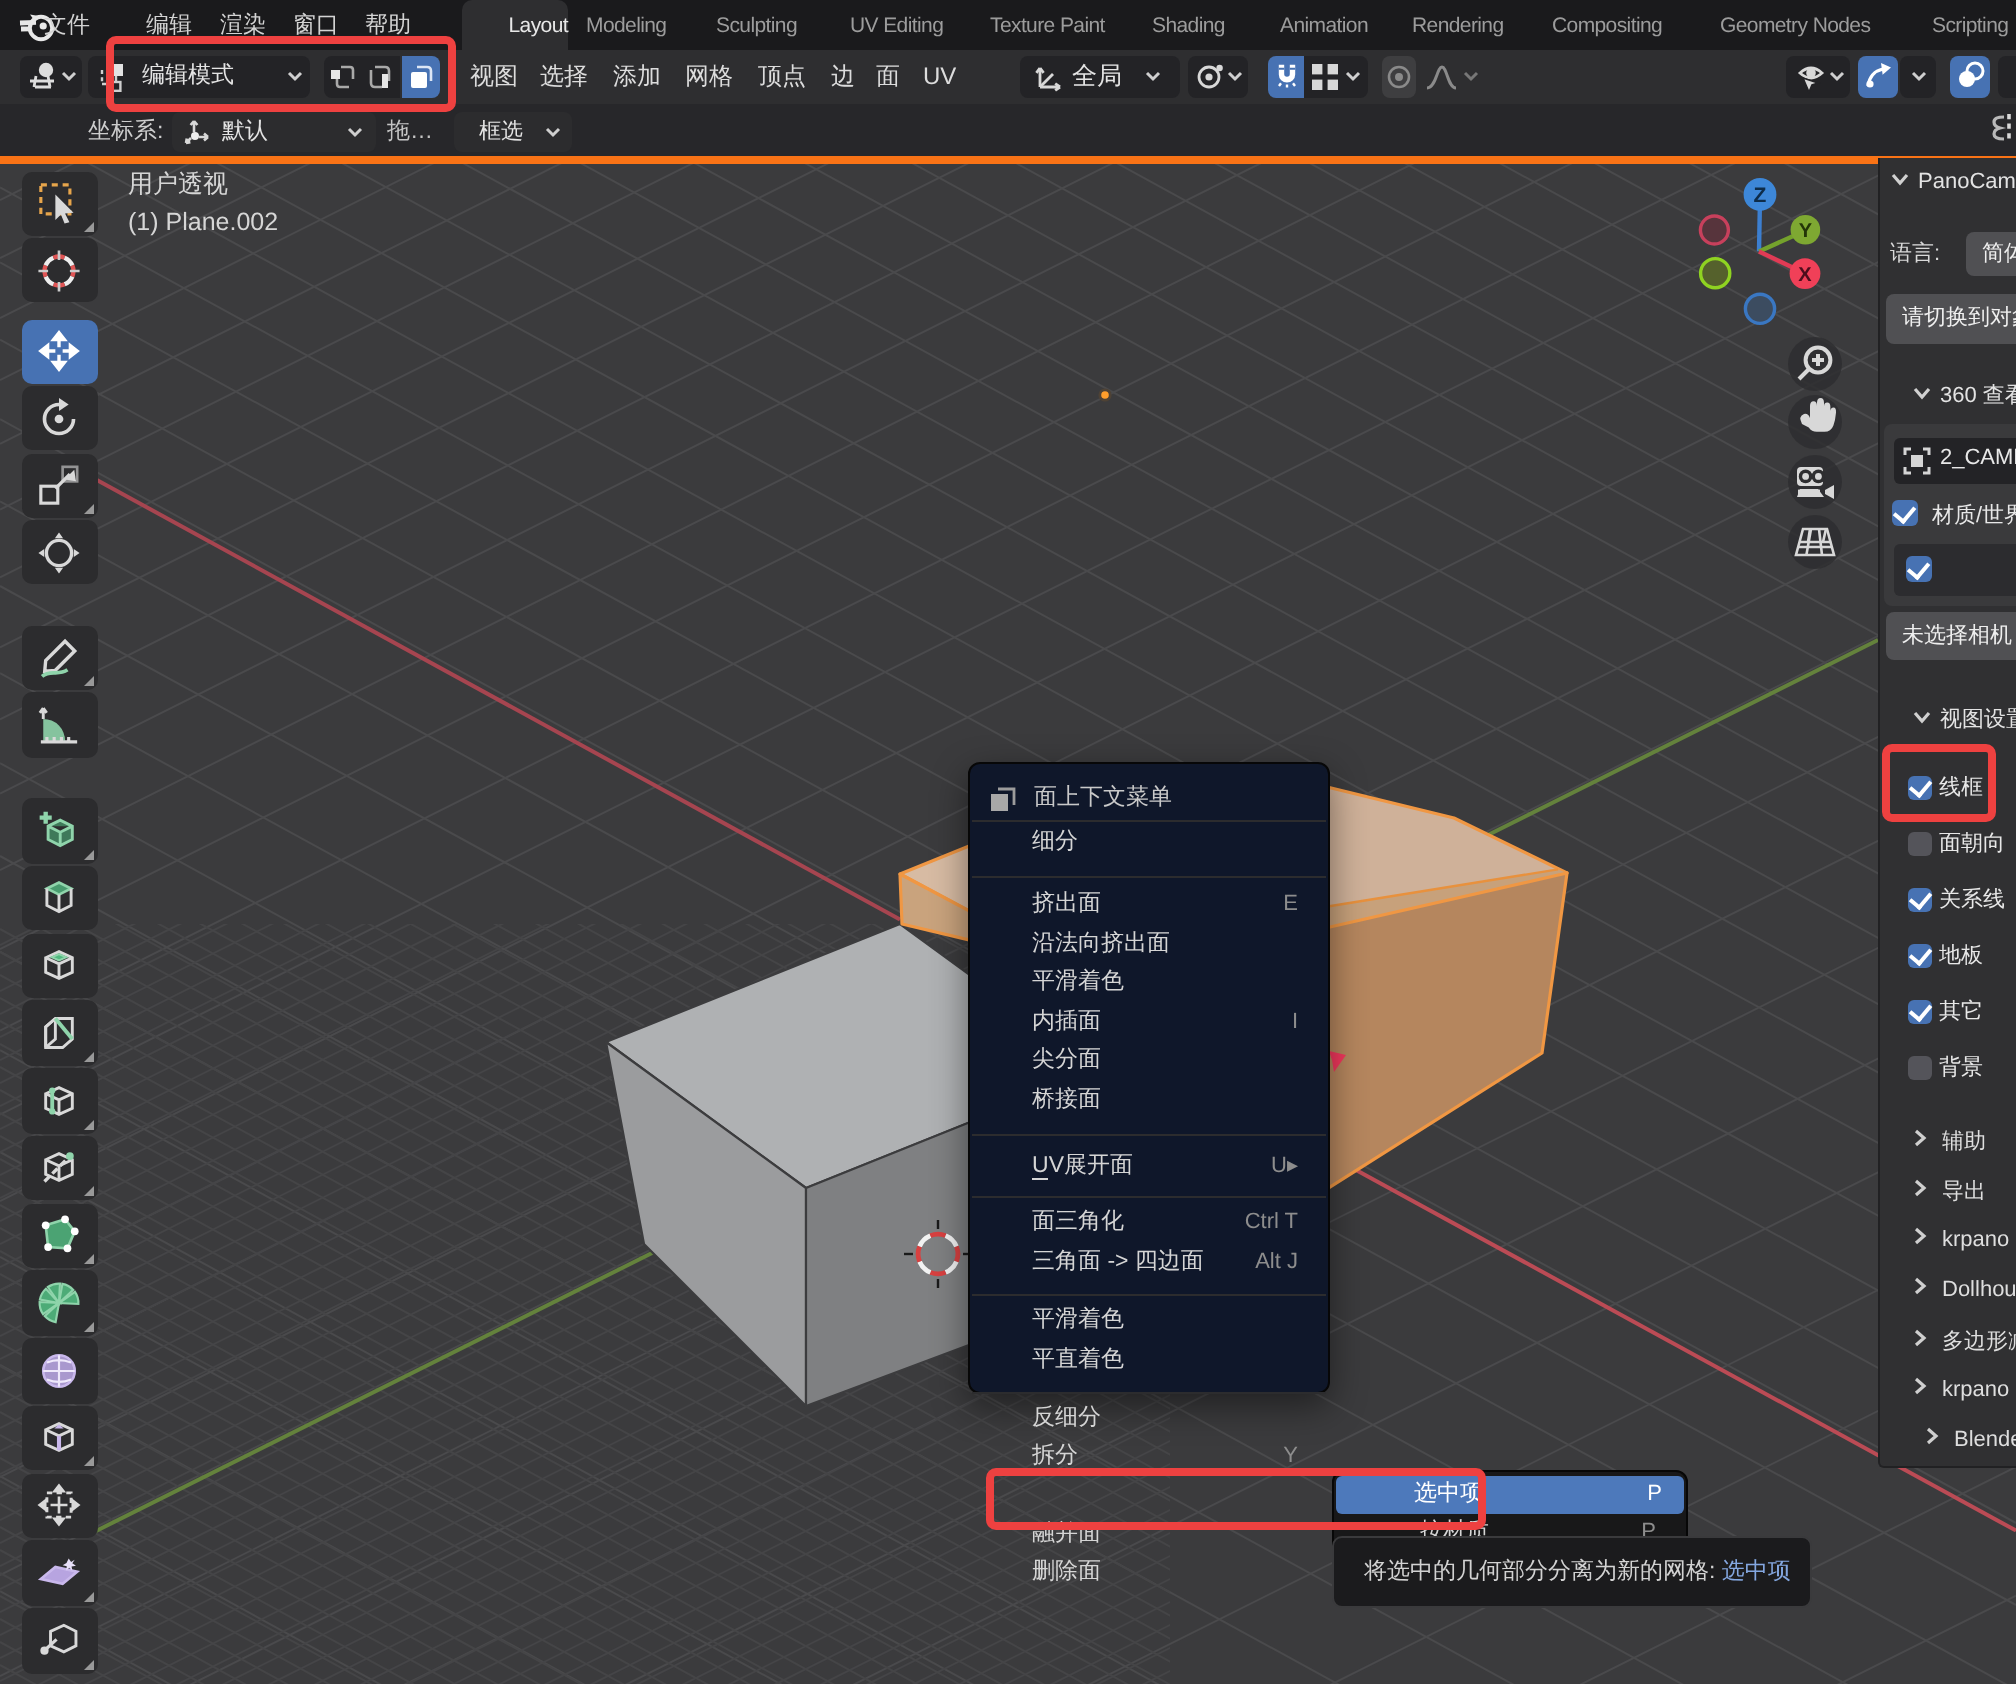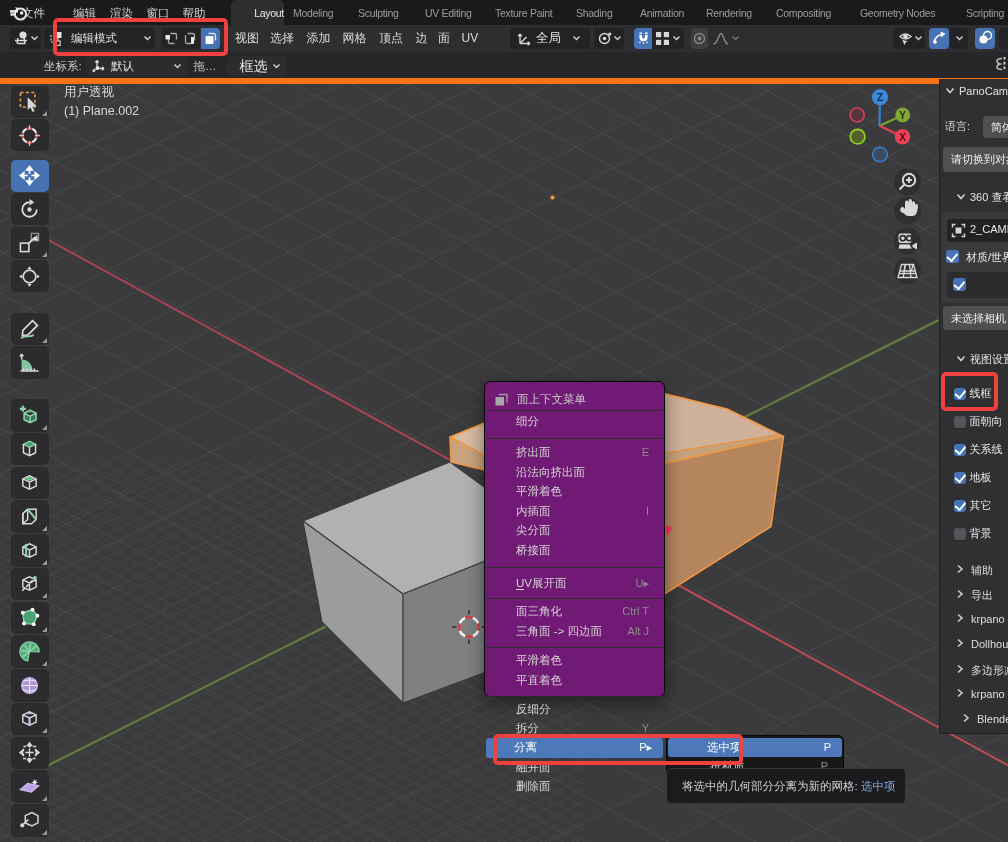--- a/index.html
+++ b/index.html
@@ -1,20 +1,20 @@
 <!DOCTYPE html>
 <html><head><meta charset="utf-8">
 <style>
 html,body{margin:0;padding:0;}
 body{width:1008px;height:842px;overflow:hidden;position:relative;background:#3b3b3d;
  font-family:"Liberation Sans",sans-serif;-webkit-font-smoothing:antialiased;}
 .abs{position:absolute;}
 #row1{left:0;top:0;width:1008px;height:25px;background:#1a1a1c;}
 #row2{left:0;top:25px;width:1008px;height:27px;background:#2e2e30;}
-#row3{left:0;top:52px;width:1008px;height:26px;background:#27272a;border-bottom:6px solid #f97316;}
+#row3{left:0;top:52px;width:1008px;height:26px;background:#27272a;border-bottom:4px solid #f97316;}
 .m1{position:absolute;top:0;height:25px;line-height:26px;font-size:11.5px;color:#d3d3d3;}
 .tab{position:absolute;top:0;height:25px;line-height:27px;font-size:10.5px;letter-spacing:-0.3px;color:#9c9c9c;}
 .tab.on{color:#e8e8e8;background:#2e2e30;border-radius:5px 5px 0 0;text-align:right;}
 .m2{position:absolute;top:0;height:27px;line-height:27px;font-size:12px;color:#dcdcdc;}
 .wg{position:absolute;top:2.5px;height:21px;background:#232326;border-radius:4px;}
 .wg3{position:absolute;top:4px;height:20px;background:#2c2c2e;border-radius:4px;}
 .blue{background:#4772b3 !important;}
 .lab3{position:absolute;top:4px;height:20px;line-height:20px;font-size:11.5px;color:#c9c9c9;}
 
 .tbtn{position:absolute;left:10.5px;width:38px;height:32.4px;background:#2c2c2e;border-radius:5px;}
@@ -25,21 +25,21 @@
 #sb{left:939px;top:79px;width:69px;height:654px;background:#303032;border-left:1px solid #212123;border-bottom:1px solid #212123;border-radius:0 0 0 3px;}
 .sbh{position:absolute;font-size:11px;color:#e3e3e3;white-space:nowrap;}
 .sbtn{position:absolute;background:#505053;border-radius:4px;color:#efefef;font-size:11px;line-height:24px;padding-left:8px;white-space:nowrap;overflow:hidden;}
 .cb{position:absolute;width:12.5px;height:12.5px;border-radius:3px;}
 .cb.c{background:#4772b3;}
 .cb.u{background:#54545a;}
 .cb.c:after{content:"";position:absolute;left:3px;top:0.6px;width:4.5px;height:7.5px;border:solid #fff;border-width:0 2px 2px 0;transform:rotate(40deg);}
 .cblab{position:absolute;font-size:11px;color:#e8e8e8;white-space:nowrap;}
 .col{position:absolute;font-size:11px;color:#dedede;white-space:nowrap;}
 
-#menu{left:484px;top:381px;width:181px;height:316px;background:#701a75;border:1px solid #070707;border-radius:6px;box-shadow:0 6px 18px rgba(0,0,0,.45);box-sizing:border-box;}
+#menu{left:484px;top:381px;width:181px;height:316px;background:#0f172a;border:1px solid #070707;border-radius:6px;box-shadow:0 6px 18px rgba(0,0,0,.45);box-sizing:border-box;}
 .mi{position:absolute;left:4px;right:4px;height:19.4px;line-height:19.4px;font-size:11.5px;color:#d5d5d5;padding-left:27px;box-sizing:border-box;white-space:nowrap;}
 .sc{position:absolute;right:11px;top:0;color:#8d8d8d;font-size:11px;}
 .msep{position:absolute;left:1px;right:1px;height:1px;background:#2c2c2e;}
 .mhead{position:absolute;left:0;top:6px;height:22px;line-height:22px;font-size:11.5px;color:#c9c9c9;padding-left:32px;}
 #subm{left:666px;top:735px;width:178px;height:67px;background:#181819;border:1px solid #070707;border-radius:6px;box-sizing:border-box;}
 #tip{left:666px;top:767.5px;width:240px;height:36px;background:#1b1b1d;border:1px solid #3a3a3c;border-radius:5px;box-sizing:border-box;font-size:11.5px;color:#d2d2d2;line-height:34px;padding-left:15px;white-space:nowrap;}
 #tip b{color:#84a7e0;font-weight:normal;}
 .hl{position:absolute;left:1px;right:1px;height:19.4px;line-height:19.4px;background:#4d79bb;border-radius:3px;font-size:11.5px;color:#fff;}
 
 .red{position:absolute;border:4px solid #ee4140;border-radius:5px;z-index:50;box-sizing:border-box;}
@@ -545,21 +545,21 @@
         </g>
         <circle cx="7.5" cy="10" r="2" fill="#ededed"></circle>
       </svg>
   <span class="abs" style="left:25px;top:0;line-height:20px;font-size:11.5px;color:#e4e4e4">默认</span>
   <svg class="abs" style="left:87px;top:6px" width="9" height="8" viewBox="0 0 9 8">
         <path d="M1.5 2.5 L4.5 5.5 L7.5 2.5" stroke="#cfcfcf" stroke-width="1.5" fill="none"></path>
       </svg>
  </span>
  <span class="lab3" style="left:193.5px;color:#c4c4c4">拖…</span>
  <span class="wg3" style="left:226.5px;width:59.5px">
-  <span class="abs" style="left:13px;top:0;line-height:20px;font-size:14px;color:#e4e4e4">框选</span>
+  <span class="abs" style="left:13px;top:0;line-height:20px;font-size:11px;color:#e4e4e4">框选</span>
   <svg class="abs" style="left:45px;top:6px" width="9" height="8" viewBox="0 0 9 8">
         <path d="M1.5 2.5 L4.5 5.5 L7.5 2.5" stroke="#cfcfcf" stroke-width="1.5" fill="none"></path>
       </svg>
  </span>
  <svg class="abs" style="left:993px;top:4px" width="15" height="16" viewBox="0 0 15 16">
       <path d="M9 2.5 Q4 2.5 4 5 Q4 7.2 7 8 Q4 8.8 4 11 Q4 13.5 9 13.5" stroke="#b9b9b9" stroke-width="1.6" fill="none"></path>
       <path d="M11.5 1 V15" stroke="#d8d8d8" stroke-width="1.8" stroke-dasharray="2.6 2.2"></path>
     </svg>
 </div>
 
@@ -798,21 +798,20 @@
  <div class="mi" style="top:192.3px"><span style="border-bottom:1px solid #d5d5d5">U</span>V展开面<span class="sc">U▸</span></div>
  <div class="msep" style="top:216px"></div>
  <div class="mi" style="top:220.3px">面三角化<span class="sc">Ctrl T</span></div>
  <div class="mi" style="top:239.8px">三角面 -&gt; 四边面<span class="sc">Alt J</span></div>
  <div class="msep" style="top:265px"></div>
  <div class="mi" style="top:269.3px">平滑着色</div>
  <div class="mi" style="top:288.8px">平直着色</div>
  <div class="msep" style="top:313.5px"></div>
  <div class="mi" style="top:317.8px">反细分</div>
  <div class="mi" style="top:336.8px">拆分<span class="sc">Y</span></div>
- <div class="hl" style="top:356.3px"><span style="padding-left:28px">分离</span><span class="sc" style="color:#fff">P▸</span></div>
  <div class="mi" style="top:375.8px">融并面</div>
  <div class="mi" style="top:395.3px">删除面</div>
 </div>
 <div id="subm" class="abs" style="z-index:21">
  <div class="hl" style="top:2px"><span style="padding-left:39px">选中项</span><span class="sc" style="color:#fff">P</span></div>
  <div class="mi" style="top:21.4px;padding-left:39px">按材质<span class="sc">P</span></div>
 </div>
 <div id="tip" class="abs" style="z-index:22">将选中的几何部分分离为新的网格: <b>选中项</b></div>
 
 <div class="red" style="left:52.7px;top:18px;width:175px;height:38px"></div>

